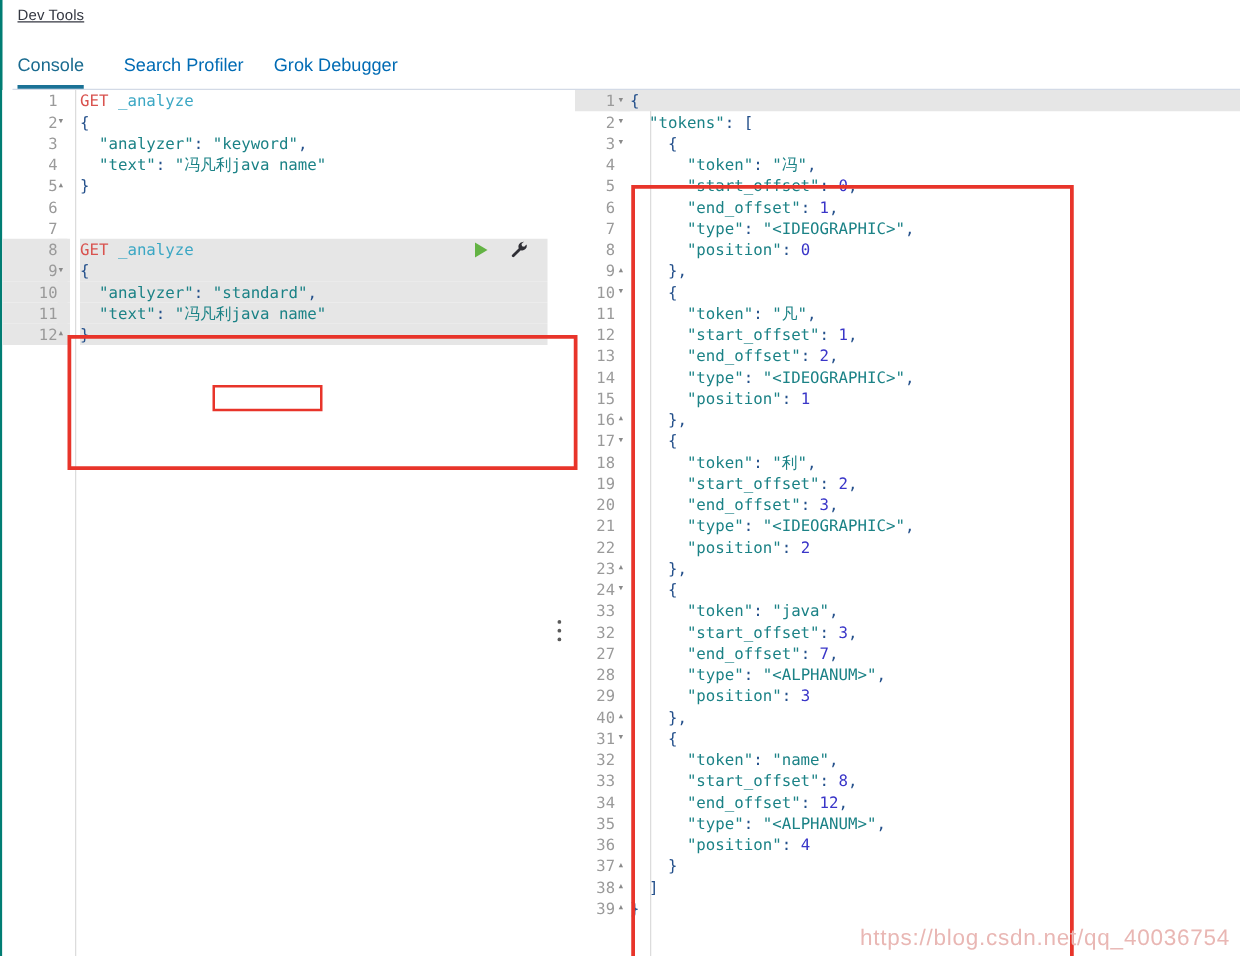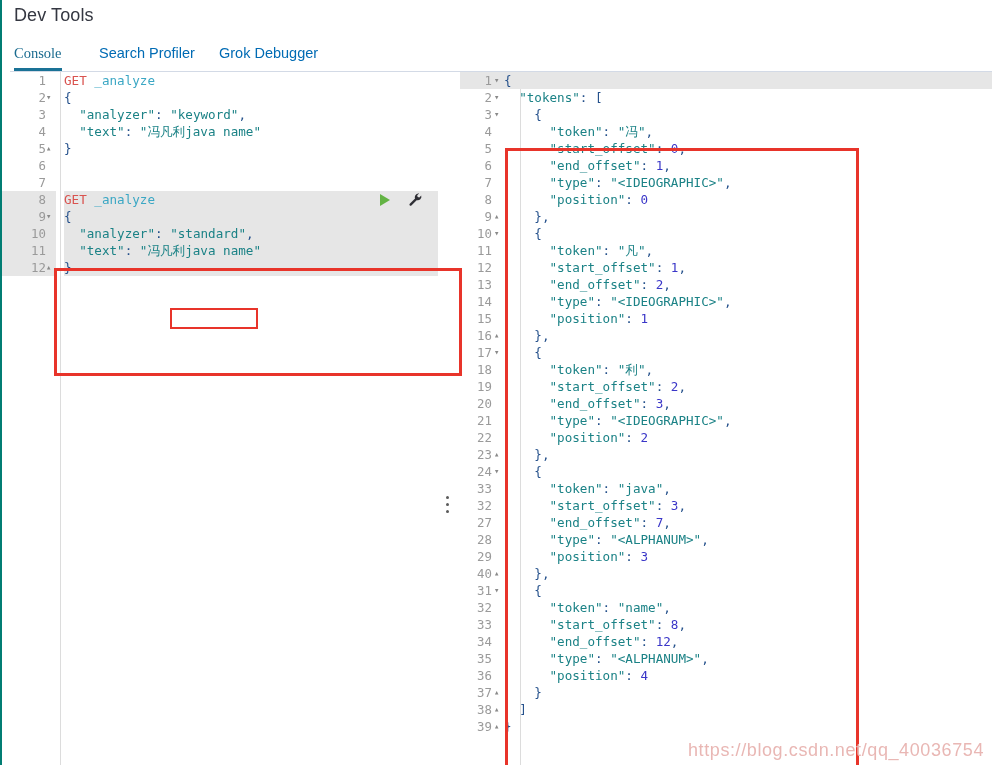--- a/index.html
+++ b/index.html
@@ -26,23 +26,24 @@
     left: 0; top: 0; bottom: 0;
     width: 2px;
     background: #017d73;
   }
 
   
   .app-title {
     position: absolute;
     left: 14px;
     top: 5px;
-    font-size: 18px;
+    font-size: 12px;
     color: #343741;
     letter-spacing: .1px;
+    text-decoration: underline;
   }
 
   .tabbar {
     position: absolute;
     left: 2px;
     right: 0;
     top: 38px;
     height: 34px;
   }
   .tabbar-underline {
@@ -67,21 +68,21 @@
     color: #1a6b8f;
   }
   .tab.active::after {
     content: "";
     position: absolute;
     left: 0; right: 0;
     bottom: 0;
     height: 3px;
     background: #1a7296;
   }
-  #tab-0 { left: 12px; font-family: Liberation Serif, serif; }
+  #tab-0 { left: 12px; }
   #tab-1 { left: 97px; }
   #tab-2 { left: 217px; }
 
   
   .panes {
     position: absolute;
     left: 2px;
     right: 0;
     top: 72px;
     bottom: 0;

